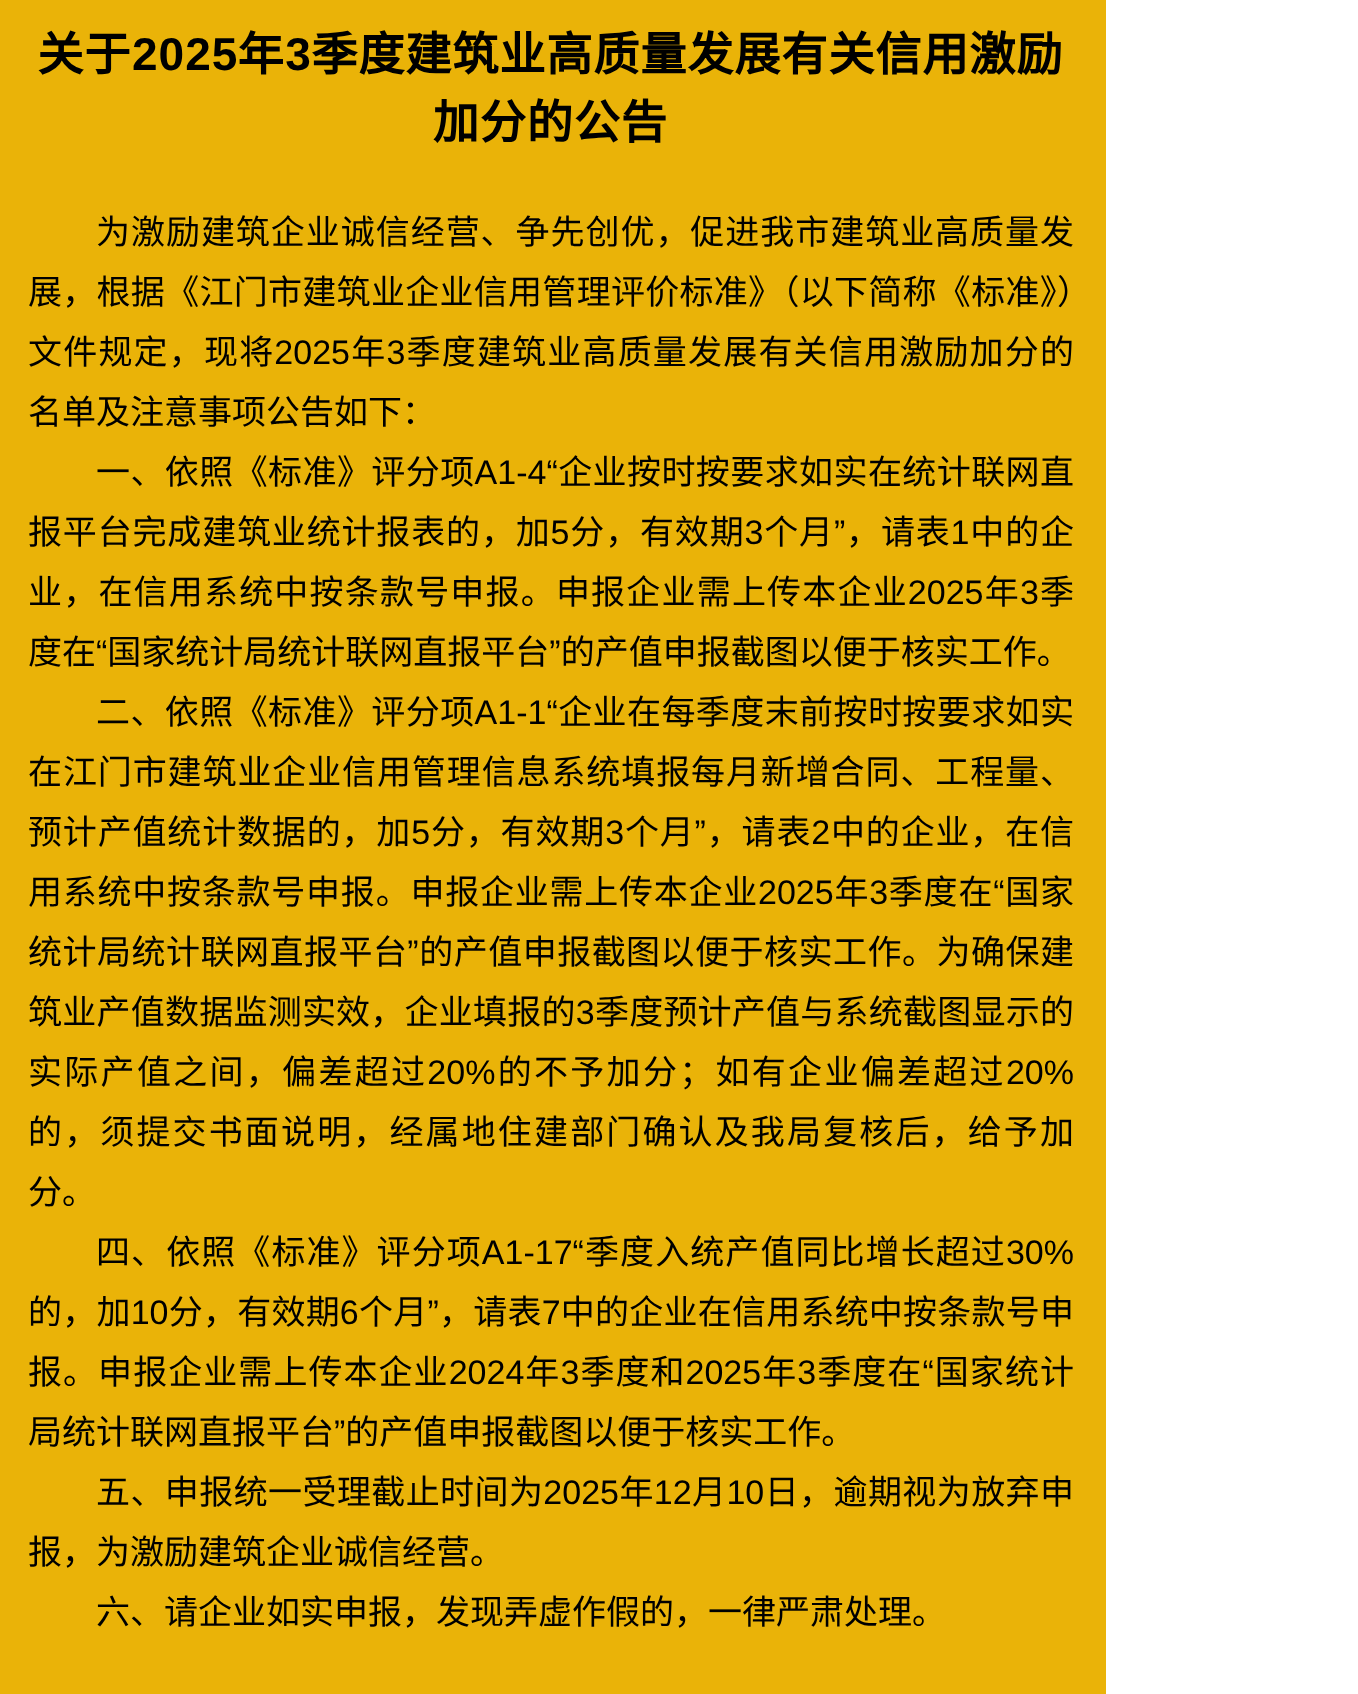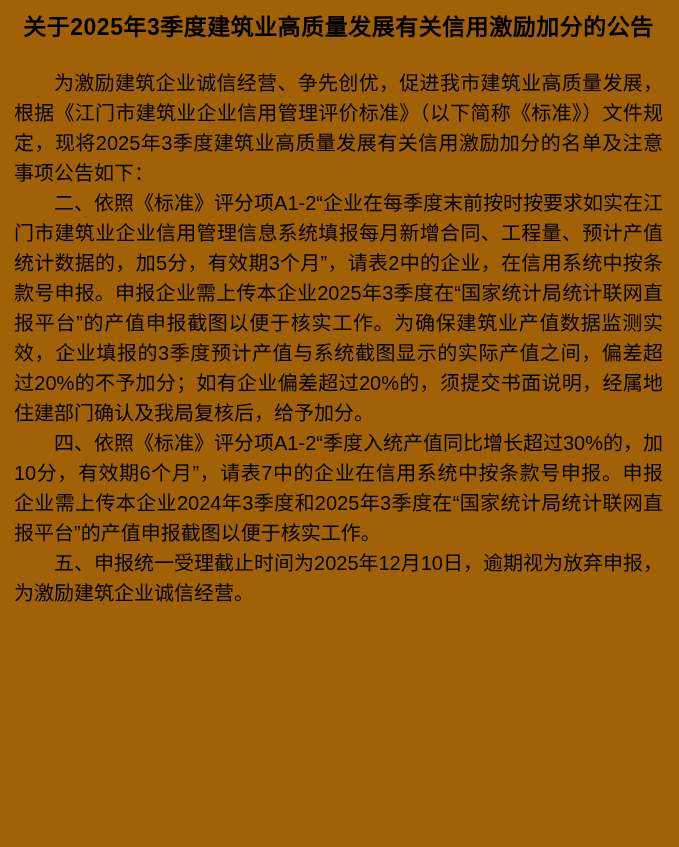--- a/index.html
+++ b/index.html
@@ -9,51 +9,53 @@
   }
   body {
     width: 679px;
     height: 847px;
     overflow: hidden;
     font-family: "Liberation Sans", "DejaVu Sans", sans-serif;
     color: #000000;
   }
   .page {
     box-sizing: border-box;
-    width: 679px;
+    width: 553px;
     height: 847px;
     padding: 6px 16px 0 14px;
-    background: #a16207;
+    background: #eab308;
   }
   .title {
     margin: 4px 0 24px 0;
     font-size: 23px;
     line-height: 34px;
     font-weight: 700;
     text-align: center;
     color: #000000;
     letter-spacing: 0.5px;
   }
   .body p {
     margin: 0;
-    font-size: 20px;
+    font-size: 17px;
     line-height: 30px;
     text-align: justify;
     text-justify: inter-ideograph;
     text-indent: 2em;
     color: #000000;
   }
 </style>
 </head>
 <body>
 
 <div class="page">
 
   <h1 class="title">关于2025年3季度建筑业高质量发展有关信用激励加分的公告</h1>
 
   <div class="body">
     <p>为激励建筑企业诚信经营、争先创优，促进我市建筑业高质量发展，根据《江门市建筑业企业信用管理评价标准》（以下简称《标准》）文件规定，现将2025年3季度建筑业高质量发展有关信用激励加分的名单及注意事项公告如下：</p>
-    <p>二、依照《标准》评分项A1-2“企业在每季度末前按时按要求如实在江门市建筑业企业信用管理信息系统填报每月新增合同、工程量、预计产值统计数据的，加5分，有效期3个月”，请表2中的企业，在信用系统中按条款号申报。申报企业需上传本企业2025年3季度在“国家统计局统计联网直报平台”的产值申报截图以便于核实工作。为确保建筑业产值数据监测实效，企业填报的3季度预计产值与系统截图显示的实际产值之间，偏差超过20%的不予加分；如有企业偏差超过20%的，须提交书面说明，经属地住建部门确认及我局复核后，给予加分。</p>
-    <p>四、依照《标准》评分项A1-2“季度入统产值同比增长超过30%的，加10分，有效期6个月”，请表7中的企业在信用系统中按条款号申报。申报企业需上传本企业2024年3季度和2025年3季度在“国家统计局统计联网直报平台”的产值申报截图以便于核实工作。</p>
+    <p>一、依照《标准》评分项A1-4“企业按时按要求如实在统计联网直报平台完成建筑业统计报表的，加5分，有效期3个月”，请表1中的企业，在信用系统中按条款号申报。申报企业需上传本企业2025年3季度在“国家统计局统计联网直报平台”的产值申报截图以便于核实工作。</p>
+    <p>二、依照《标准》评分项A1-1“企业在每季度末前按时按要求如实在江门市建筑业企业信用管理信息系统填报每月新增合同、工程量、预计产值统计数据的，加5分，有效期3个月”，请表2中的企业，在信用系统中按条款号申报。申报企业需上传本企业2025年3季度在“国家统计局统计联网直报平台”的产值申报截图以便于核实工作。为确保建筑业产值数据监测实效，企业填报的3季度预计产值与系统截图显示的实际产值之间，偏差超过20%的不予加分；如有企业偏差超过20%的，须提交书面说明，经属地住建部门确认及我局复核后，给予加分。</p>
+    <p>四、依照《标准》评分项A1-17“季度入统产值同比增长超过30%的，加10分，有效期6个月”，请表7中的企业在信用系统中按条款号申报。申报企业需上传本企业2024年3季度和2025年3季度在“国家统计局统计联网直报平台”的产值申报截图以便于核实工作。</p>
     <p>五、申报统一受理截止时间为2025年12月10日，逾期视为放弃申报，为激励建筑企业诚信经营。</p>
+    <p>六、请企业如实申报，发现弄虚作假的，一律严肃处理。</p>
   </div>
 
 </div>
 
 </body></html>

